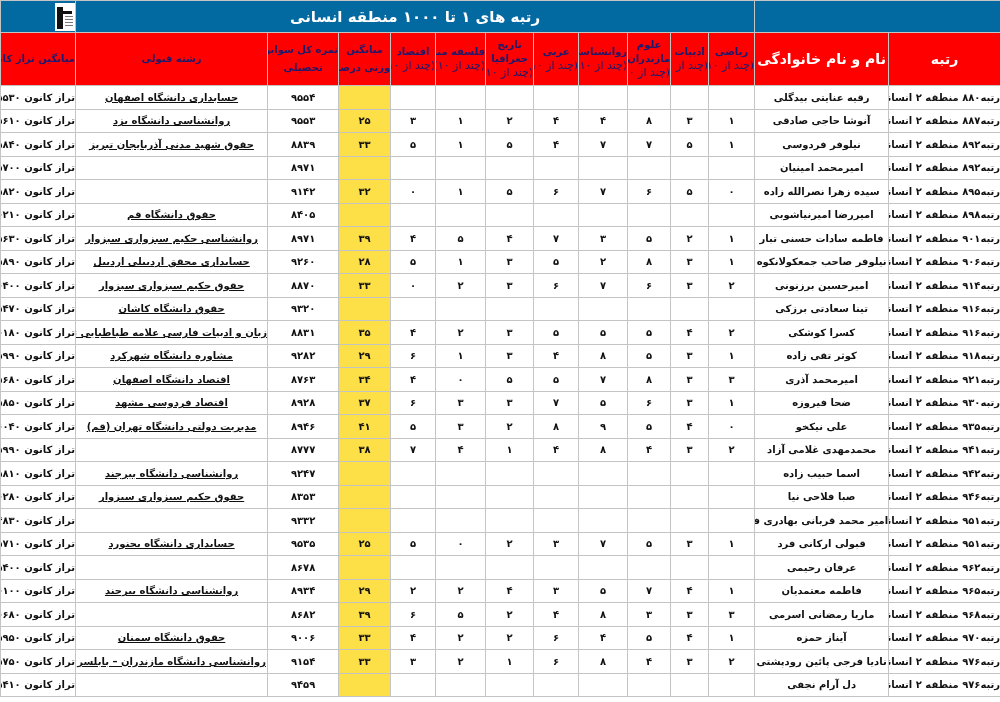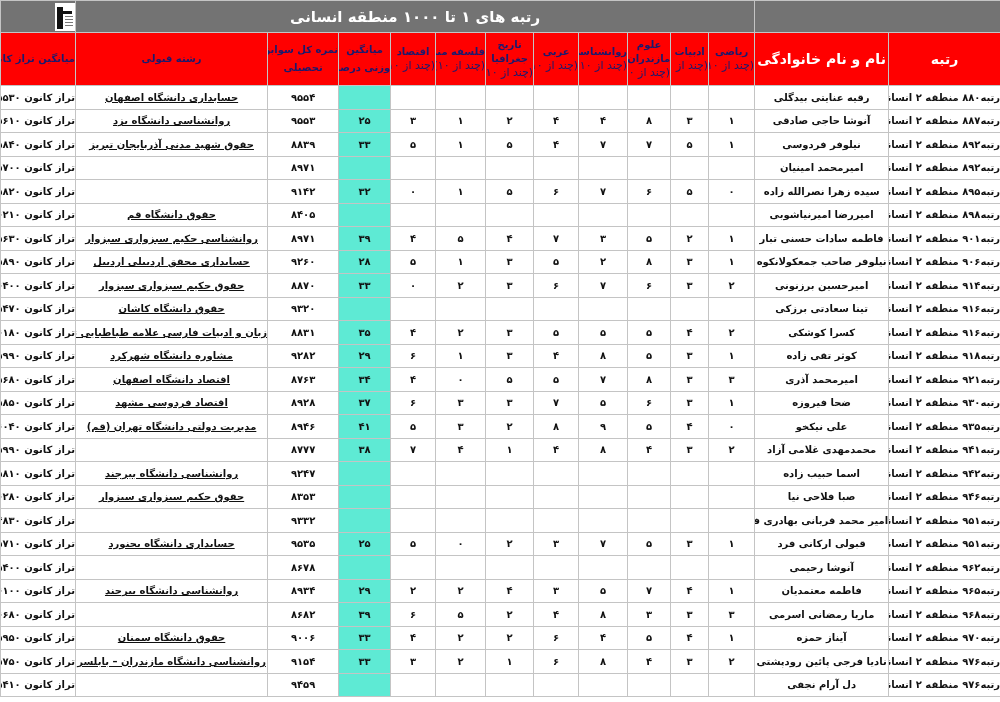--- a/index.html
+++ b/index.html
@@ -11,36 +11,36 @@
     direction: rtl;
   }
   table.sheet td, table.sheet th {
     border: 1px solid #c4c4c4;
     padding: 0;
     text-align: center;
     vertical-align: middle;
     overflow: hidden;
     white-space: nowrap;
   }
-  .title-row td { height: 31px; background: #737373; color: #ffffff; margin-left: 44px; }
+  .title-row td { height: 31px; background: #0369a1; color: #ffffff; margin-left: 44px; }
   .title-text { font-size: 15px; font-weight: bold; }
   .logo-wrap { display: flex; align-items: center; justify-content: flex-start; height: 31px; padding-left: 2px; }
   .logo { width: 20px; height: 28px; background: #ffffff; position: relative; }
   .logo .fig { position: absolute; left: 2px; top: 4px; width: 6px; height: 22px; background: #111; }
   .logo .bar { position: absolute; left: 4px; top: 8px; width: 13px; height: 3px; background: #111; }
   .logo .ln { position: absolute; left: 10px; width: 8px; height: 1px; background: #777; }
   .head-row th { height: 52px; background: #ff0000; font-weight: bold; }
   .h-big { color: #ffffff; font-size: 14px; }
   .h-sm { color: #1a1a6e; font-size: 10px; line-height: 14px; white-space: normal; }
   .h-sm .unit { display: block; font-size: 11px; font-weight: normal; }
   .h-mid { color: #1a1a6e; font-size: 10px; line-height: 18px; white-space: normal; }
   tr.data td { height: 22.5px; font-size: 10px; font-weight: bold; color: #111; }
   td.rank { color: #1a6fc0; font-size: 10px; text-align: right; padding-right: 4px; }
   td.name { font-size: 11px; }
-  td.avg { background: #5eead4; }
+  td.avg { background: #fde047; }
   td.taraz { text-align: left; padding-left: 6px; }
   td.field { font-size: 9.5px; text-decoration: underline; }
 </style>
 </head>
 <body>
 
 <table class="sheet">
   <colgroup>
     <col style="width:112px">
       <col style="width:134px">
@@ -407,21 +407,21 @@
     <td>۲</td>
     <td>۰</td>
     <td>۵</td>
     <td class="avg">۲۵</td>
     <td>۹۵۳۵</td>
     <td class="field">حسابداری دانشگاه بجنورد</td>
     <td class="taraz">تراز کانون ۵۷۱۰</td>
   </tr>
       <tr class="data">
     <td class="rank">رتبه۹۶۲ منطقه ۲ انسانی</td>
-    <td class="name">آنوشا رحیمی</td>
+    <td class="name">عرفان رحیمی</td>
     <td></td>
     <td></td>
     <td></td>
     <td></td>
     <td></td>
     <td></td>
     <td></td>
     <td></td>
     <td class="avg"></td>
     <td>۸۶۷۸</td>

